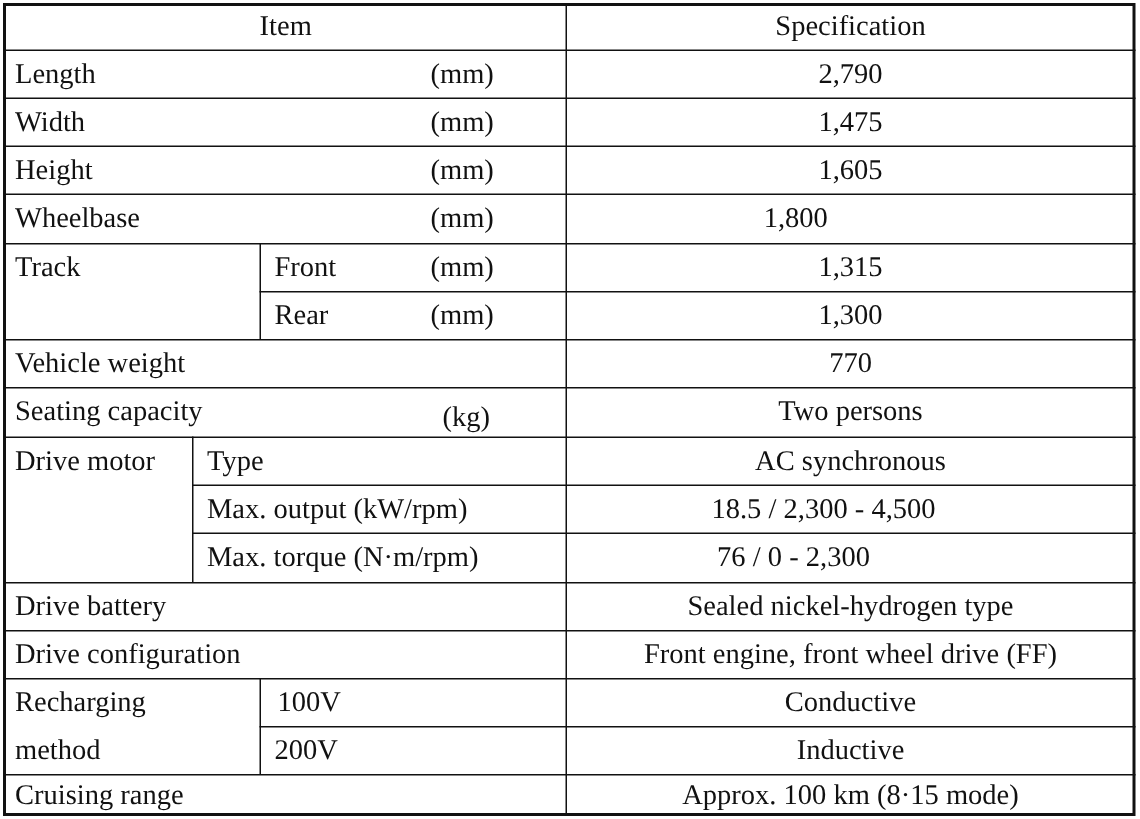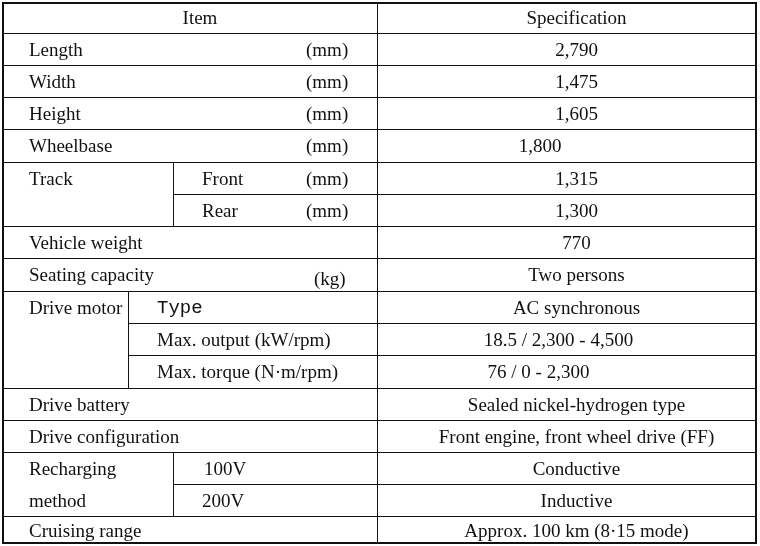--- a/index.html
+++ b/index.html
@@ -1,21 +1,21 @@
 <!DOCTYPE html>
 <html><head>
 <meta charset="utf-8">
 <style>
   html, body { margin: 0; padding: 0; background: #ffffff; }
   body { width: 760px; height: 546px; position: relative; overflow: hidden;
          font-family: "Liberation Serif", "DejaVu Serif", serif; color: #111; }
   .tbl { position: absolute; left: 2px; top: 2px; width: 755px; height: 542px;
          border: 2px solid #111; box-sizing: border-box; }
   .cell { position: absolute; box-sizing: border-box; font-size: 19px; line-height: 30px;
-          white-space: nowrap; padding-left: 19px; }
+          white-space: nowrap; }
   .hl { position: absolute; height: 0; border-top: 1.5px solid #111; }
   .vl { position: absolute; width: 0; border-left: 1.5px solid #111; }
   .center { text-align: center; }
 </style>
 </head>
 <body>
 
 <div class="tbl"></div>
 
 <div class="hl" style="left:2px;width:755px;top:33px;"></div>
@@ -68,21 +68,21 @@
 <div class="cell center" style="left:379px;width:376px;top:196px;">1,300</div>
 
 <div class="cell" style="left:10px;top:228px;">Vehicle weight</div>
 <div class="cell" style="left:295px;top:228px;margin-top:36px;">(kg)</div>
 <div class="cell center" style="left:379px;width:376px;top:228px;">770</div>
 
 <div class="cell" style="left:10px;top:260px;">Seating capacity</div>
 <div class="cell center" style="left:379px;width:376px;top:260px;">Two persons</div>
 
 <div class="cell" style="left:10px;top:293px;">Drive motor</div>
-<div class="cell" style="left:138px;top:293px;font-family:Liberation Mono, monospace;">Type</div>
+<div class="cell" style="left:138px;top:293px;">Type</div>
 <div class="cell center" style="left:379px;width:376px;top:293px;">AC synchronous</div>
 <div class="cell" style="left:138px;top:325px;">Max. output (kW/rpm)</div>
 <div class="cell center" style="left:379px;width:340px;top:325px;">18.5 / 2,300 - 4,500</div>
 <div class="cell" style="left:138px;top:357px;">Max. torque (N·m/rpm)</div>
 <div class="cell center" style="left:379px;width:300px;top:357px;">76 / 0 - 2,300</div>
 
 <div class="cell" style="left:10px;top:390px;">Drive battery</div>
 <div class="cell center" style="left:379px;width:376px;top:390px;">Sealed nickel-hydrogen type</div>
 
 <div class="cell" style="left:10px;top:422px;">Drive configuration</div>

